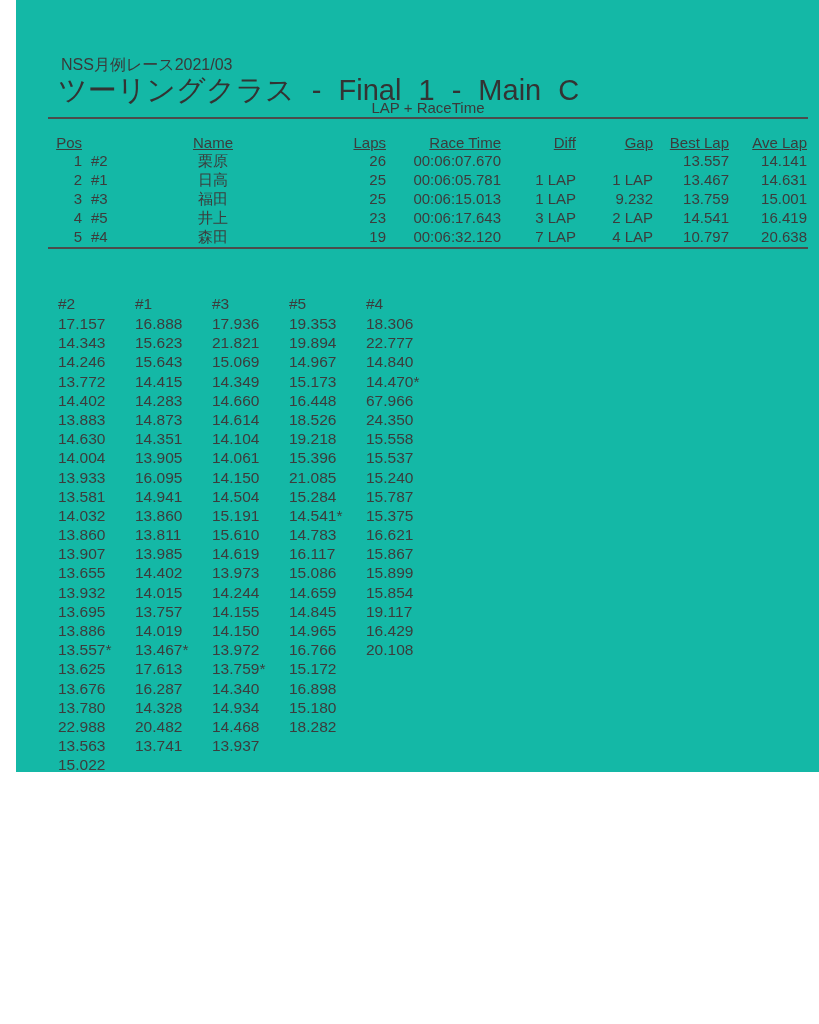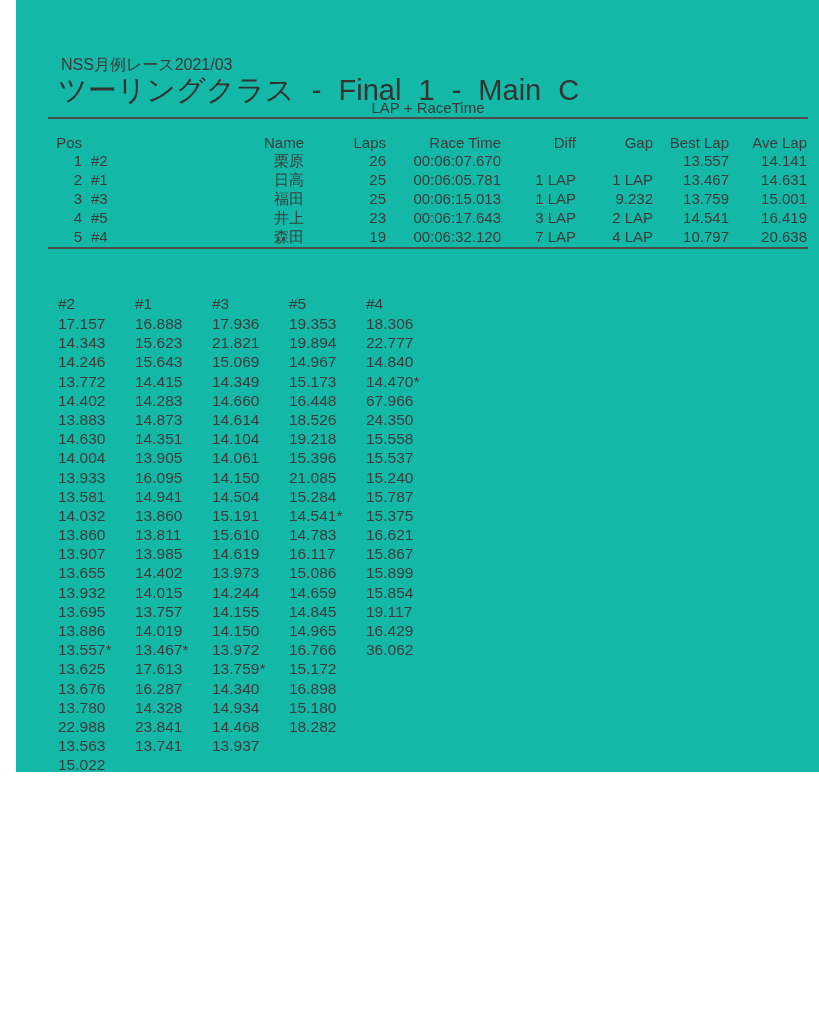--- a/index.html
+++ b/index.html
@@ -62,24 +62,24 @@
     left: 32px; top: 134px;
     width: 759px;
   }
   .r-row {
     display: grid;
     grid-template-columns: 34px 34px 188px 82px 115px 75px 77px 76px 78px;
     height: 19px;
     line-height: 19px;
     font-size: 15px;
   }
-  .r-head { height: 17px; line-height: 17px; }
+  .r-head { height: 17px; line-height: 17px; text-decoration: underline; }
   .cell { text-align: right; white-space: nowrap; }
   .col-car  { text-align: left; padding-left: 9px; }
-  .col-name { text-align: right; padding-left: 6px; }
+  .col-name { text-align: center; padding-left: 6px; }
 
   
   .lapchart {
     position: absolute;
     left: 42px; top: 294px;
     width: 400px;
   }
   .l-row, .l-head {
     display: grid;
     grid-template-columns: repeat(5, 77px);
@@ -299,21 +299,21 @@
           <span class="l-cell">14.019</span>
           <span class="l-cell">14.150</span>
           <span class="l-cell">14.965</span>
           <span class="l-cell">16.429</span>
         </div>
         <div class="l-row">
           <span class="l-cell">13.557*</span>
           <span class="l-cell">13.467*</span>
           <span class="l-cell">13.972</span>
           <span class="l-cell">16.766</span>
-          <span class="l-cell">36.062</span>
+          <span class="l-cell">20.108</span>
         </div>
         <div class="l-row">
           <span class="l-cell">13.625</span>
           <span class="l-cell">17.613</span>
           <span class="l-cell">13.759*</span>
           <span class="l-cell">15.172</span>
           <span class="l-cell"></span>
         </div>
         <div class="l-row">
           <span class="l-cell">13.676</span>
@@ -324,21 +324,21 @@
         </div>
         <div class="l-row">
           <span class="l-cell">13.780</span>
           <span class="l-cell">14.328</span>
           <span class="l-cell">14.934</span>
           <span class="l-cell">15.180</span>
           <span class="l-cell"></span>
         </div>
         <div class="l-row">
           <span class="l-cell">22.988</span>
-          <span class="l-cell">23.841</span>
+          <span class="l-cell">20.482</span>
           <span class="l-cell">14.468</span>
           <span class="l-cell">18.282</span>
           <span class="l-cell"></span>
         </div>
         <div class="l-row">
           <span class="l-cell">13.563</span>
           <span class="l-cell">13.741</span>
           <span class="l-cell">13.937</span>
           <span class="l-cell"></span>
           <span class="l-cell"></span>

